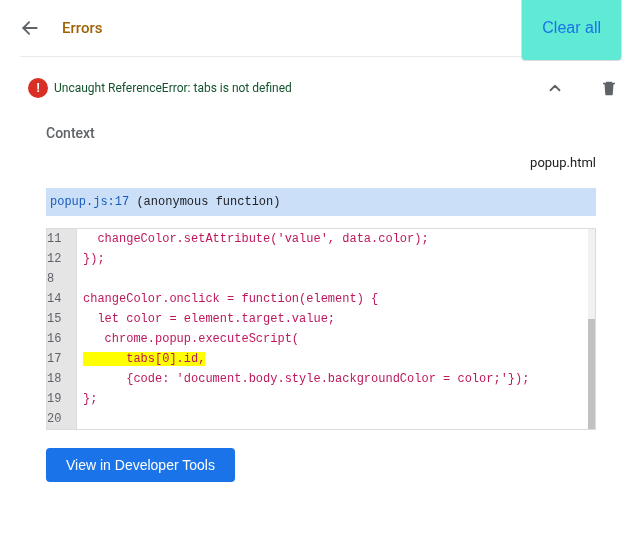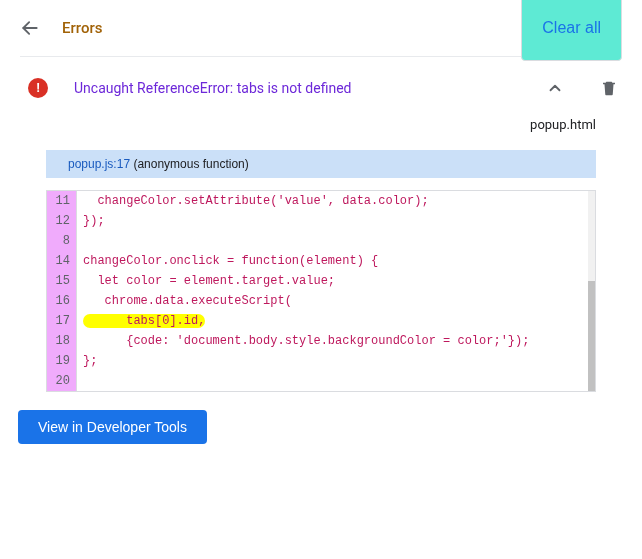--- a/index.html
+++ b/index.html
@@ -66,23 +66,23 @@
       justify-content: center;
       flex-shrink: 0;
     }
     .error-badge-inner {
       color: #fff;
       font-size: 12px;
       font-weight: 700;
       line-height: 1;
     }
     .error-message {
-      font-size: 14px;
-      color: #6d28d9;
-      margin-left: 26px;
+      font-size: 12px;
+      color: #14532d;
+      margin-left: 6px;
       flex: 1;
     }
     .chevron {
       color: #5f6368;
       cursor: pointer;
       padding: 4px;
       display: flex;
       align-items: center;
       justify-content: center;
     }
@@ -106,24 +106,24 @@
       margin-bottom: 14px;
     }
     .context-value {
       font-size: 13px;
       color: #202124;
       margin-bottom: 18px;
       text-align: right;
     }
     .stack-frame {
       background: #cbe0f8;
-      font-family: Liberation Sans, sans-serif;
+      font-family: Liberation Mono, monospace;
       font-size: 12px;
       color: #202124;
-      padding: 7px 22px;
+      padding: 7px 4px;
       margin-top: 6px;
       margin-bottom: 12px;
     }
     .stack-loc { color: #1a5bbf; }
     .code-block {
       border: 1px solid #dadce0;
       font-family: "Courier New", monospace;
       font-size: 12px;
       line-height: 1;
       position: relative;
@@ -144,40 +144,38 @@
       width: 7px;
       background: #c1c1c1;
       border-radius: 0;
     }
     .code-line {
       display: flex;
       align-items: stretch;
     }
     .line-num {
       width: 30px;
-      text-align: right;
       padding: 4px 6px 4px 0;
-      background: #f0abfc;
+      background: #e5e5e5;
       border-right: 1px solid #dadce0;
       color: #5f6368;
       flex-shrink: 0;
       user-select: none;
     }
     .line-content {
       padding: 4px 8px 4px 6px;
       white-space: pre;
       color: #be185d;
       flex: 1;
     }
     .highlight {
       background: #ffff00;
-      border-radius: 7px;
     }
     .footer {
-      padding: 18px 18px;
+      padding: 18px 46px;
     }
     .dev-tools-btn {
       background: #1a73e8;
       color: #fff;
       border: none;
       font-size: 14px;
       font-weight: 500;
       padding: 9px 20px;
       border-radius: 4px;
       cursor: pointer;
@@ -213,20 +211,21 @@
       </svg>
     </div>
     <div class="trash">
       <svg width="18" height="18" viewBox="0 0 24 24" fill="currentColor">
         <path d="M6 7h12l-1 13.2c-.05.8-.7 1.3-1.4 1.3H8.4c-.7 0-1.35-.5-1.4-1.3L6 7zm9.5-3.5l1 1.5H20v2H4v-2h3.5l1-1.5h7z"></path>
       </svg>
     </div>
   </div>
 
   <div class="section">
+    <div class="section-label">Context</div>
     <div class="context-value">popup.html</div>
 
     <div class="stack-frame"><span class="stack-loc">popup.js:17</span><span> (anonymous function)</span></div>
 
     <div class="code-block">
       <div id="code-lines">
           <div class="code-line">
             <div class="line-num">11</div>
             <div class="line-content">  changeColor.setAttribute('value', data.color);</div>
           </div>
@@ -241,21 +240,21 @@
           <div class="code-line">
             <div class="line-num">14</div>
             <div class="line-content">changeColor.onclick = function(element) {</div>
           </div>
           <div class="code-line">
             <div class="line-num">15</div>
             <div class="line-content">  let color = element.target.value;</div>
           </div>
           <div class="code-line">
             <div class="line-num">16</div>
-            <div class="line-content">   chrome.data.executeScript(</div>
+            <div class="line-content">   chrome.popup.executeScript(</div>
           </div>
           <div class="code-line">
             <div class="line-num">17</div>
             <div class="line-content"><span class="highlight">      tabs[0].id,</span></div>
           </div>
           <div class="code-line">
             <div class="line-num">18</div>
             <div class="line-content">      {code: 'document.body.style.backgroundColor = color;'});</div>
           </div>
           <div class="code-line">

